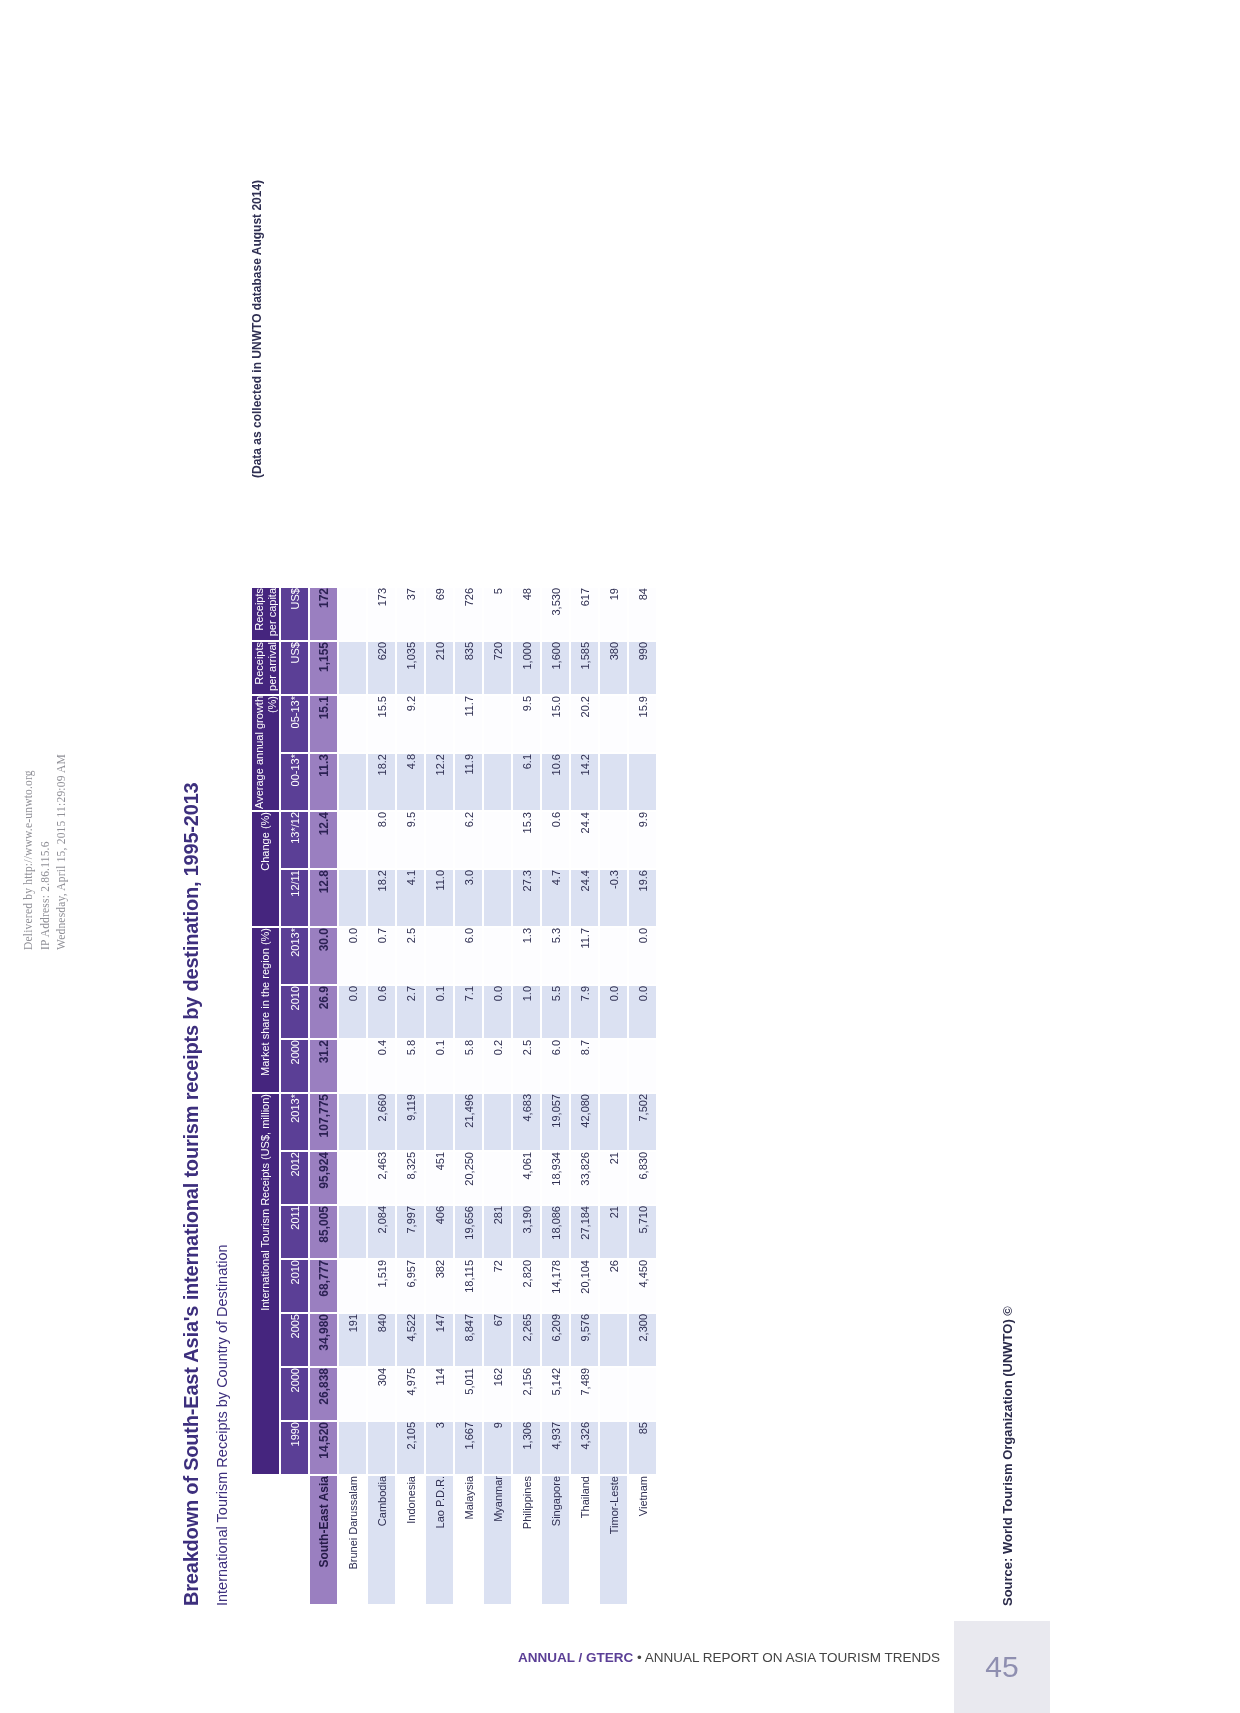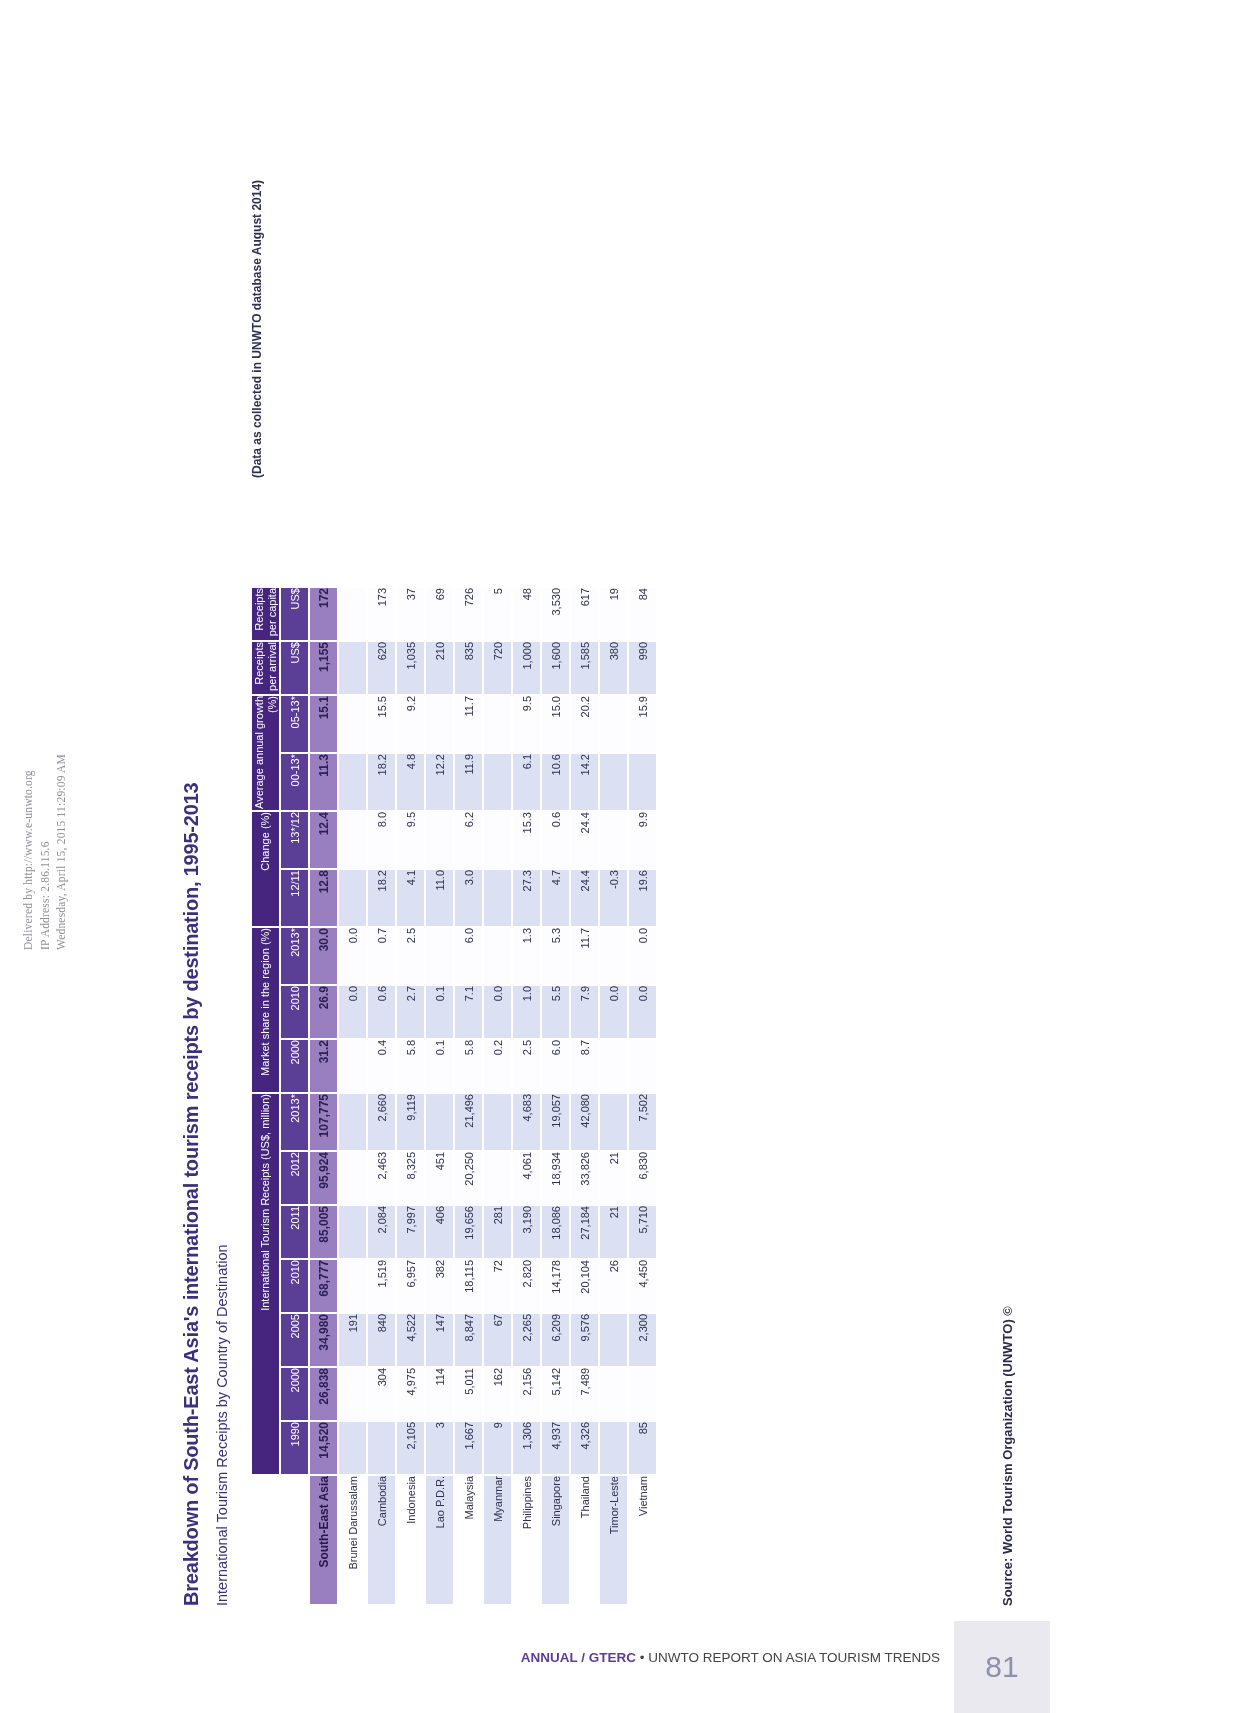--- a/index.html
+++ b/index.html
@@ -375,17 +375,17 @@
         </tbody>
     </table>
   </div>
 
   <div id="note-right">(Data as collected in UNWTO database August 2014)</div>
   <div id="source">Source: World Tourism Organization (UNWTO) ©</div>
 </div>
 
 <div id="footer">
   <div id="footer-text">
-    <b>ANNUAL / GTERC</b><span> • UNWTO REPORT ON ASIA TOURISM TRENDS</span>
+    <b>ANNUAL / GTERC</b><span> • ANNUAL REPORT ON ASIA TOURISM TRENDS</span>
   </div>
   <div id="page-box"></div>
-  <div id="page-num">81</div>
+  <div id="page-num">45</div>
 </div>
 
 </body></html>

